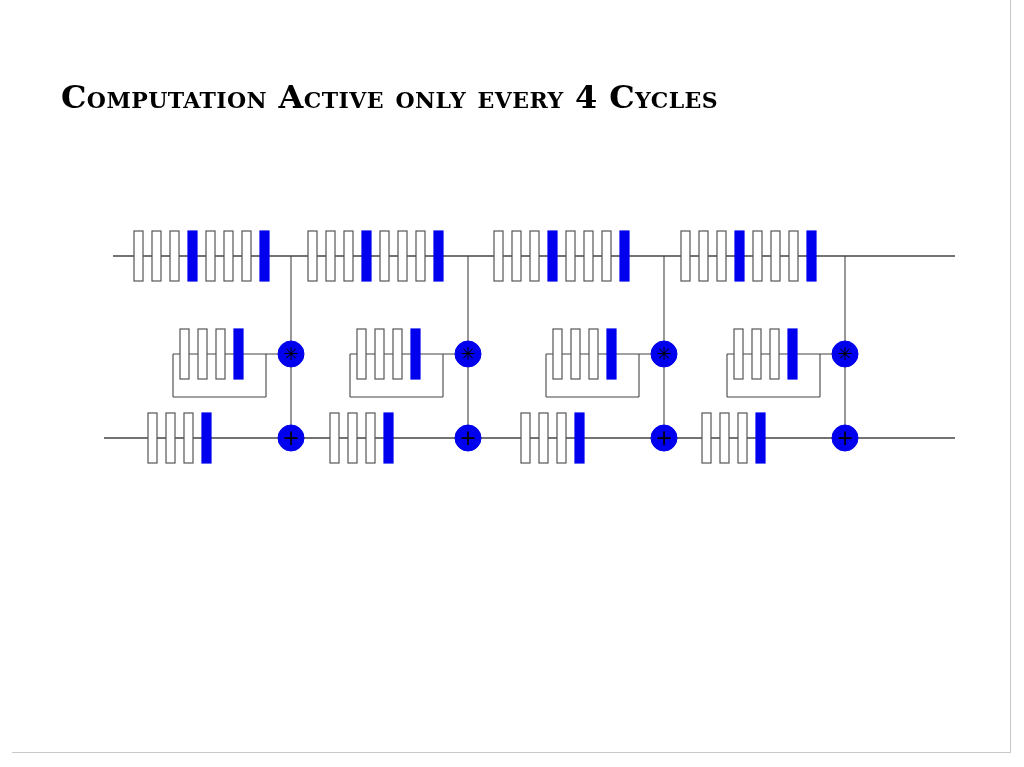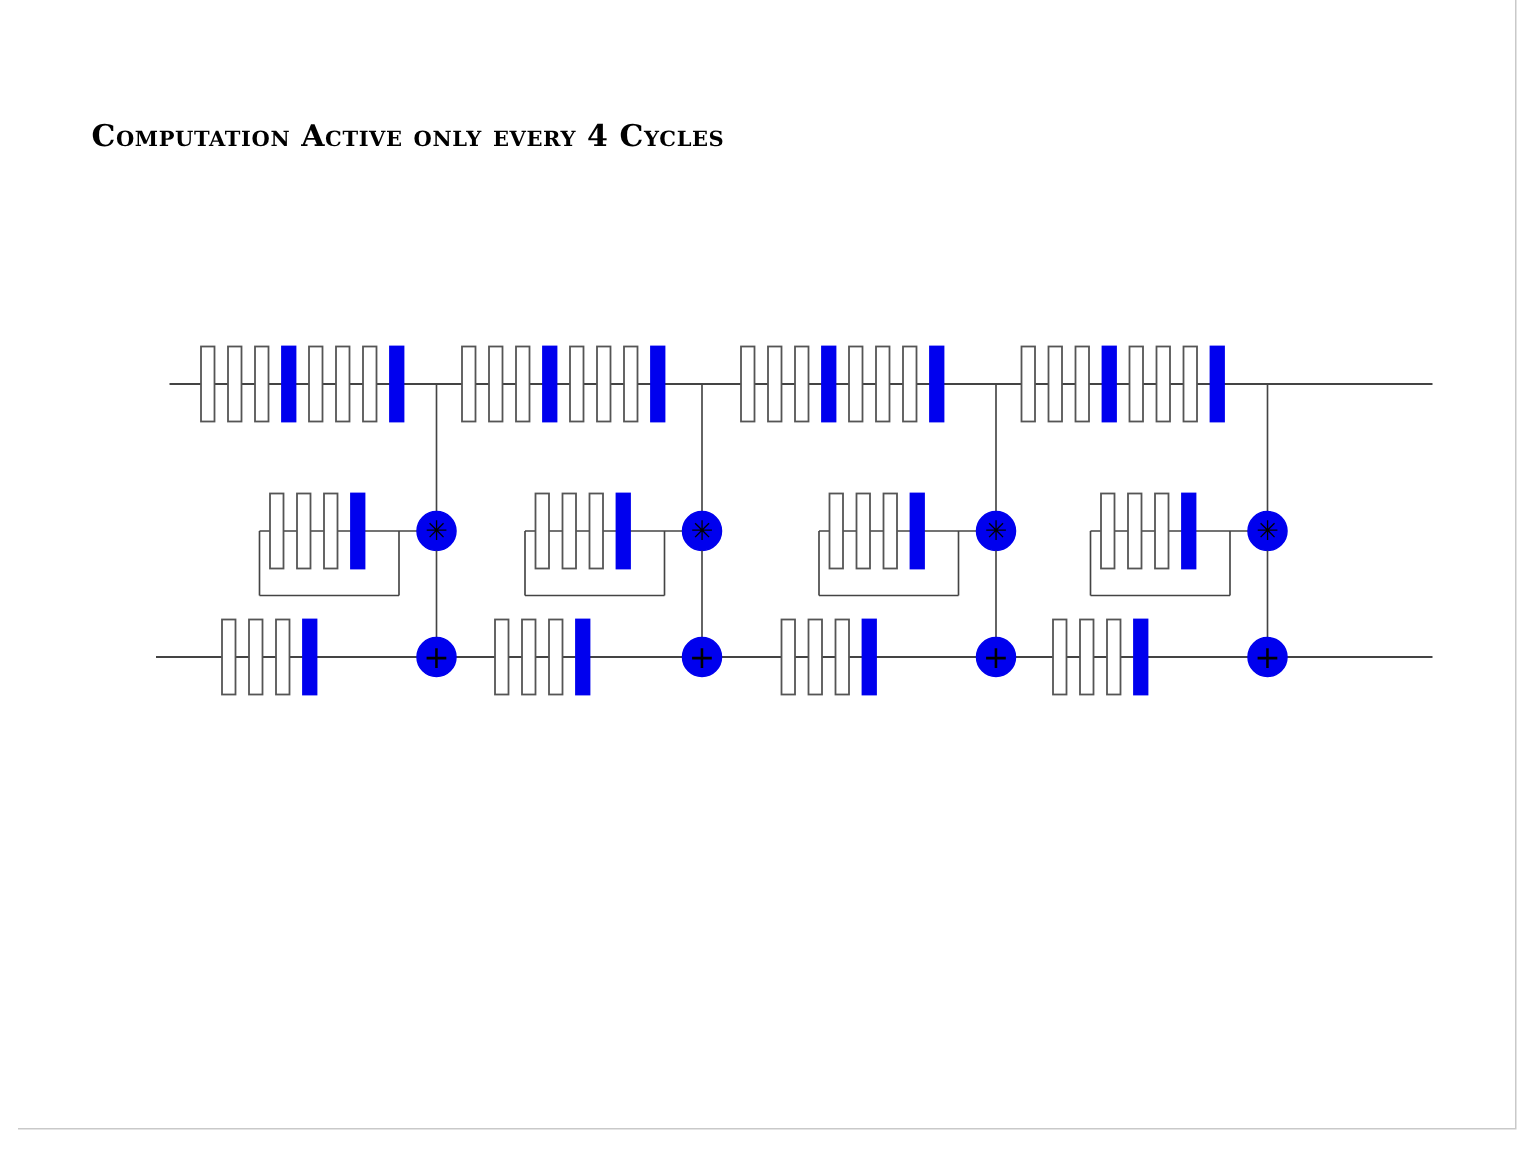--- a/index.html
+++ b/index.html
@@ -32,21 +32,21 @@
     height: 1px;
     background: #c9c9c9;
   }
 
   
   #slide-title {
     position: absolute;
     left: 61px;
     top: 78px;
     font-family: "DejaVu Serif", serif;
-    font-size: 20px;
+    font-size: 32px;
     font-weight: bold;
     font-variant: small-caps;
     letter-spacing: 0.4px;
     color: #000000;
     white-space: nowrap;
   }
 
   
   #diagram {
     position: absolute;

